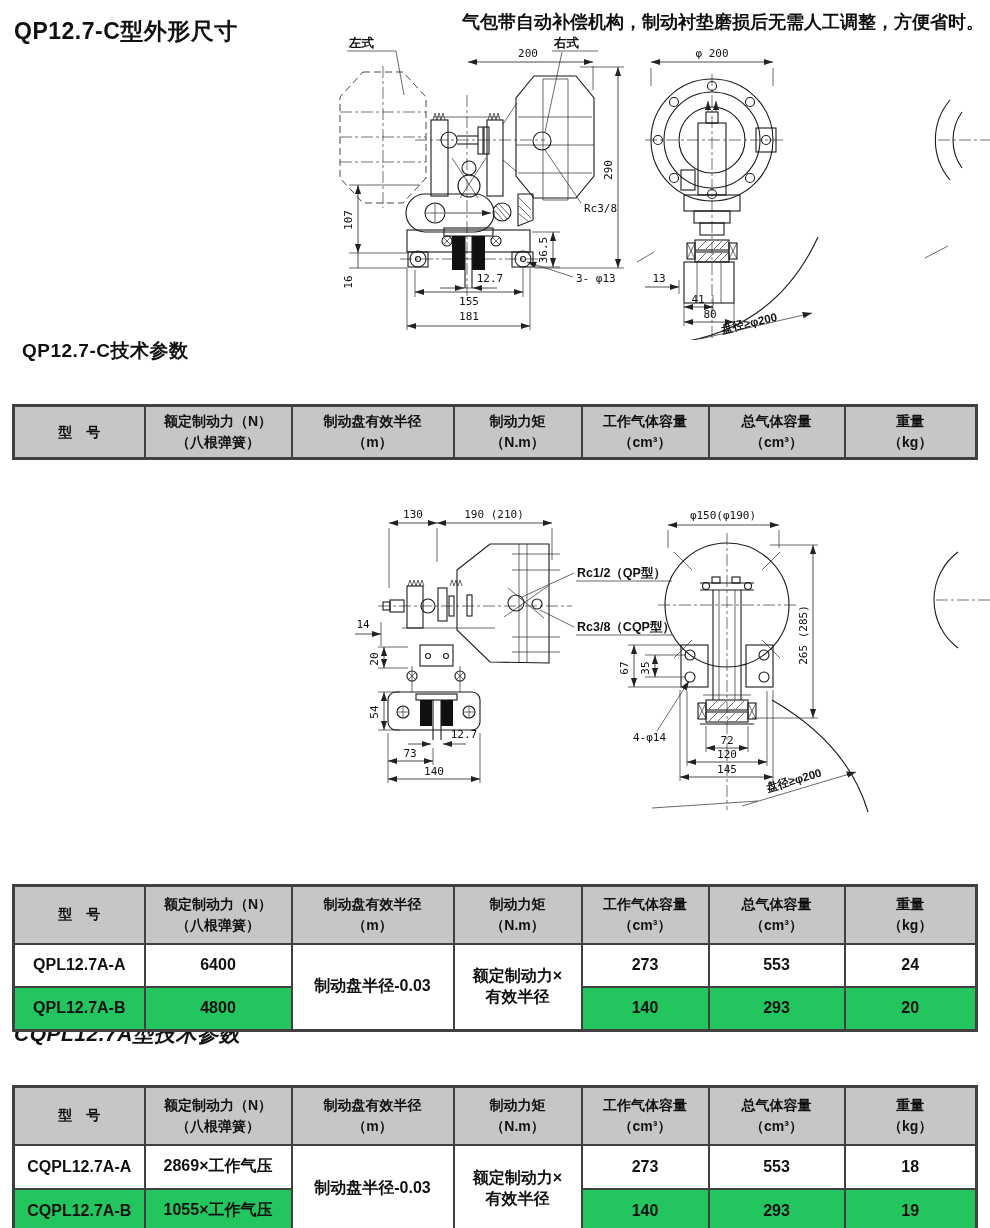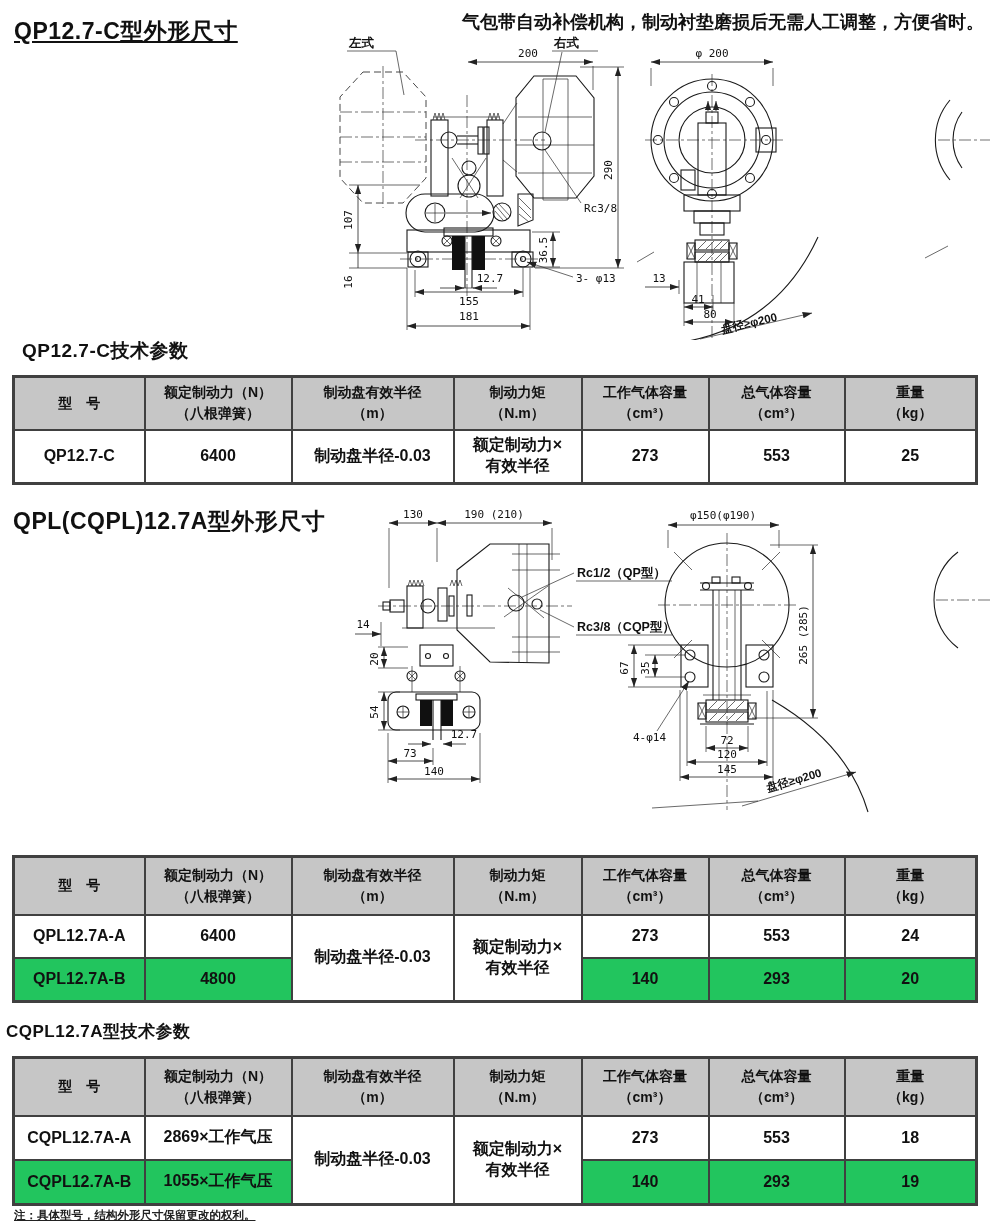--- a/index.html
+++ b/index.html
@@ -4,21 +4,21 @@
 <style>
   html,body{margin:0;padding:0;background:#e8e8e8;}
   #page{position:relative;width:990px;height:1228px;background:#ffffff;overflow:hidden;
         font-family:"Liberation Sans",sans-serif;color:#111;}
   .abs{position:absolute;}
   .h1{font-size:23px;font-weight:bold;letter-spacing:0.5px;}
   .h2{font-size:19px;font-weight:bold;letter-spacing:0.5px;}
   .note{font-size:18px;font-weight:bold;}
   .foot{font-size:11.5px;font-weight:bold;color:#222;text-decoration:underline;}
   table.spec{position:absolute;left:12px;width:963px;border-collapse:collapse;table-layout:fixed;
-             border:3px solid #404040;}
+             border:3px solid #404040;margin-top:29px;}
   table.spec th,table.spec td{border:2px solid #404040;text-align:center;vertical-align:middle;
              padding:0;overflow:hidden;}
   table.spec th{background:#c6c6c6;font-size:14px;font-weight:bold;line-height:1.5;}
   table.spec td{font-size:16px;font-weight:bold;background:#ffffff;}
   td.cn{font-size:15px;}
   tr.grayrow td{background:#22c55e;}
   td.mergedsplit{background:linear-gradient(to bottom,#ffffff 50%,#c6c6c6 50%);}
   
   svg .obj{stroke:#1a1a1a;stroke-width:1.1;fill:none;}
   svg .thin{stroke:#2a2a2a;stroke-width:0.7;fill:none;}
@@ -27,25 +27,24 @@
   svg .hid{stroke:#333;stroke-width:0.9;fill:none;stroke-dasharray:7 4;}
   svg .blk{fill:#101010;stroke:none;}
   svg text{font-family:"DejaVu Sans Mono","Liberation Mono",monospace;font-size:11px;fill:#111;}
   svg text.ct{font-family:"Liberation Sans",sans-serif;font-size:12.5px;font-weight:bold;}
 </style>
 </head>
 <body>
 
 <div id="page">
 
-  <div class="abs h1" style="left:14px;top:16px;text-decoration:underline;">QP12.7-C型外形尺寸</div>
+  <div class="abs h1" style="left:14px;top:16px;">QP12.7-C型外形尺寸</div>
   <div class="abs note" style="right:6px;top:10px;">气包带自动补偿机构，制动衬垫磨损后无需人工调整，方便省时。</div>
   <div class="abs h2" style="left:22px;top:338px;">QP12.7-C技术参数</div>
-  <div class="abs h1" style="left:13px;top:506px;">QPL(CQPL)12.7A型外形尺寸</div>
-  <div class="abs h2" style="left:6px;top:1020px;font-size:17px;">CQPL12.7A型技术参数</div>
+  <div class="abs h2" style="left:14px;top:1020px;font-size:21px;font-style:italic;">CQPL12.7A型技术参数</div>
   <div class="abs foot" style="left:14px;top:1208px;">注：具体型号，结构外形尺寸保留更改的权利。</div>
 
   <svg class="abs" style="left:330px;top:28px;" width="660" height="312" viewBox="330 28 660 312">
     <defs>
       <marker id="m1" markerWidth="11" markerHeight="9" refX="9.4" refY="4" orient="auto-start-reverse" markerUnits="userSpaceOnUse">
         <path d="M0,0.8 L9.5,4 L0,7.2 Z" fill="#222"></path>
       </marker>
     </defs>
 
     <g>
@@ -470,32 +469,20 @@
           </th>
       <th>
             <div>总气体容量</div>
             <div>（cm³）</div>
           </th>
       <th>
             <div>重量</div>
             <div>（kg）</div>
           </th>
     </tr>
-    <tr style="height:54px">
-      <td>QP12.7-C</td>
-      <td>6400</td>
-      <td class="cn">制动盘半径-0.03</td>
-      <td class="cn">
-            <div>额定制动力×</div>
-            <div>有效半径</div>
-          </td>
-      <td>273</td>
-      <td>553</td>
-      <td>25</td>
-    </tr>
   </tbody>
     </table>
 
   <table class="spec" style="top:855px;">
     <colgroup>
         <col style="width:131px">
         <col style="width:147px">
         <col style="width:162px">
         <col style="width:128px">
         <col style="width:127px">

